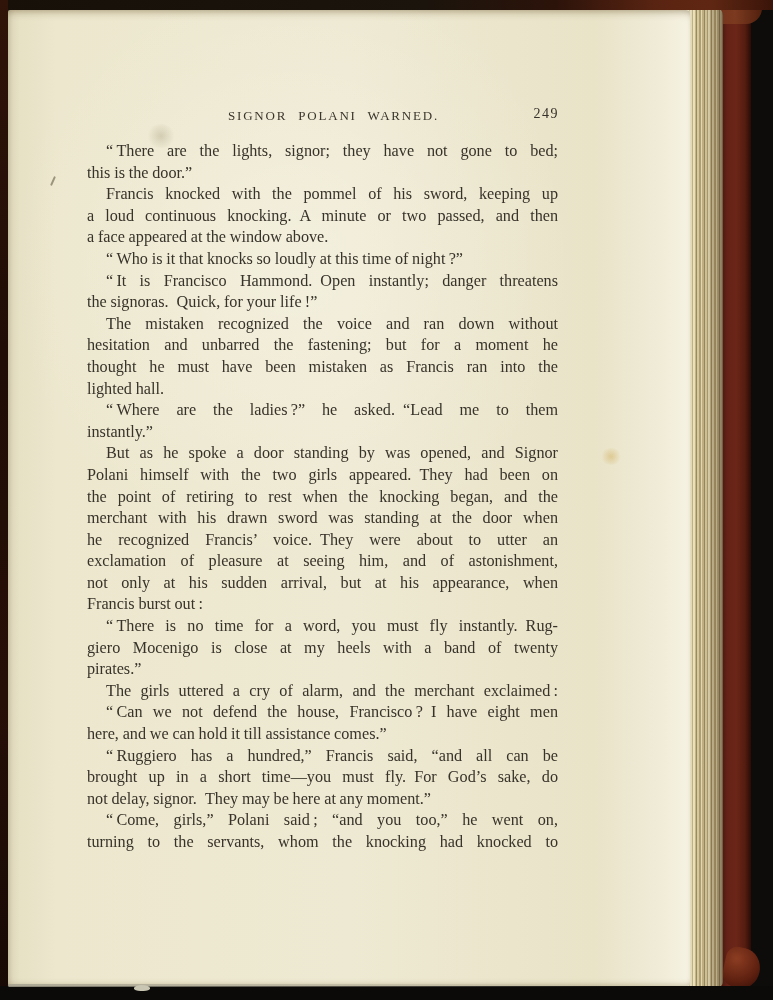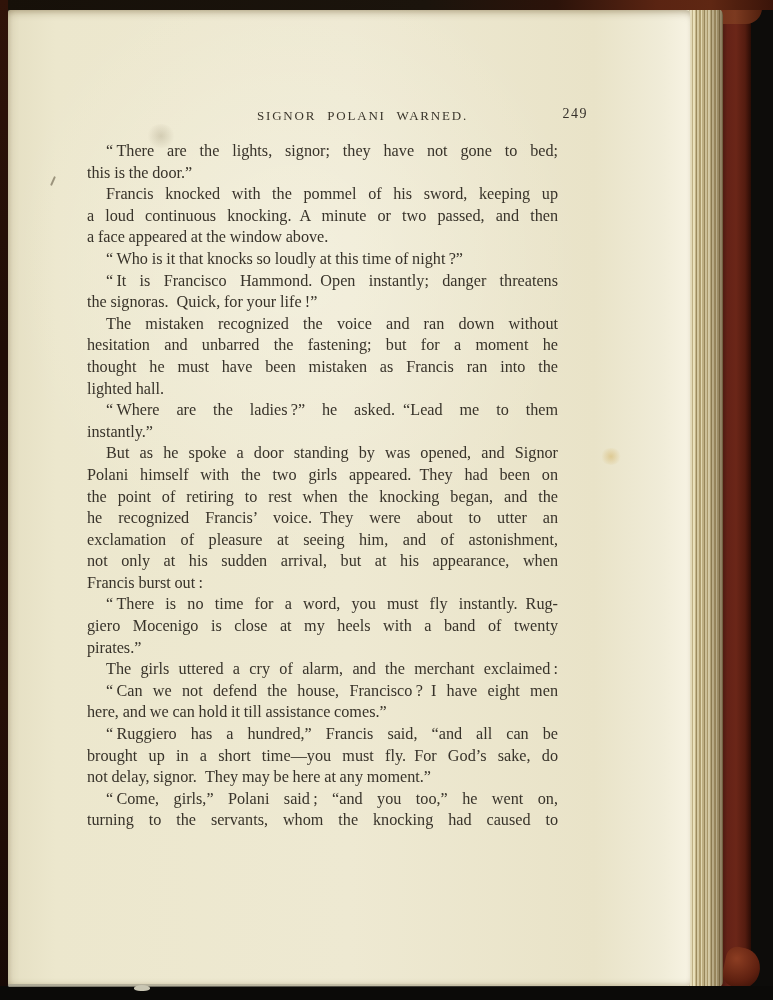--- a/index.html
+++ b/index.html
@@ -90,21 +90,21 @@
     position: absolute; left: 8px; top: 984px; width: 680px; height: 3px;
     background: linear-gradient(90deg, rgba(165,162,145,0.85), rgba(165,162,145,0.35) 60%, rgba(165,162,145,0) 95%);
     border-radius: 2px;
   }
   .page-notch {
     position: absolute; left: 134px; top: 985px; width: 16px; height: 6px;
     background: #c9c6b3; border-radius: 50% 50% 40% 40%;
   }
 
   
-  .running-header { position: absolute; left: 105px; top: 98px; width: 471px; height: 22px; }
+  .running-header { position: absolute; left: 76px; top: 98px; width: 471px; height: 22px; }
   .header-title {
     position: absolute; left: 0; right: 0; text-align: center;
     transform: translateX(14px);
     font-size: 13px; letter-spacing: 1.8px; word-spacing: 6px;
     color: #3b362c;
   }
   .page-number {
     position: absolute; right: -4px; top: -2px;
     font-size: 14px; letter-spacing: 1.5px;
     color: #35302a;
@@ -153,35 +153,36 @@
         <div class="line">the signoras. Quick, for your life !”</div>
         <div class="line just ind">The mistaken recognized the voice and ran down without</div>
         <div class="line just">hesitation and unbarred the fastening; but for a moment he</div>
         <div class="line just">thought he must have been mistaken as Francis ran into the</div>
         <div class="line">lighted hall.</div>
         <div class="line just ind">“ Where are the ladies ?” he asked. “Lead me to them</div>
         <div class="line">instantly.”</div>
         <div class="line just ind">But as he spoke a door standing by was opened, and Signor</div>
         <div class="line just">Polani himself with the two girls appeared. They had been on</div>
         <div class="line just">the point of retiring to rest when the knocking began, and the</div>
+        <div class="line just">merchant with his drawn sword was standing at the door when</div>
         <div class="line just">he recognized Francis’ voice. They were about to utter an</div>
         <div class="line just">exclamation of pleasure at seeing him, and of astonishment,</div>
         <div class="line just">not only at his sudden arrival, but at his appearance, when</div>
         <div class="line">Francis burst out :</div>
         <div class="line just ind">“ There is no time for a word, you must fly instantly. Rug-</div>
         <div class="line just">giero Mocenigo is close at my heels with a band of twenty</div>
         <div class="line">pirates.”</div>
         <div class="line just ind">The girls uttered a cry of alarm, and the merchant exclaimed :</div>
         <div class="line just ind">“ Can we not defend the house, Francisco ? I have eight men</div>
         <div class="line">here, and we can hold it till assistance comes.”</div>
         <div class="line just ind">“ Ruggiero has a hundred,” Francis said, “and all can be</div>
         <div class="line just">brought up in a short time—you must fly. For God’s sake, do</div>
         <div class="line">not delay, signor. They may be here at any moment.”</div>
         <div class="line just ind">“ Come, girls,” Polani said ; “and you too,” he went on,</div>
-        <div class="line just">turning to the servants, whom the knocking had caused to</div>
+        <div class="line just">turning to the servants, whom the knocking had knocked to</div>
       </div>
   </div>
 
   <div class="edge-top"></div>
   <div class="edge-left"></div>
   <div class="edge-bottom"></div>
   <div class="edge-bottom-highlight"></div>
   <div class="page-notch"></div>
 
 </div>

